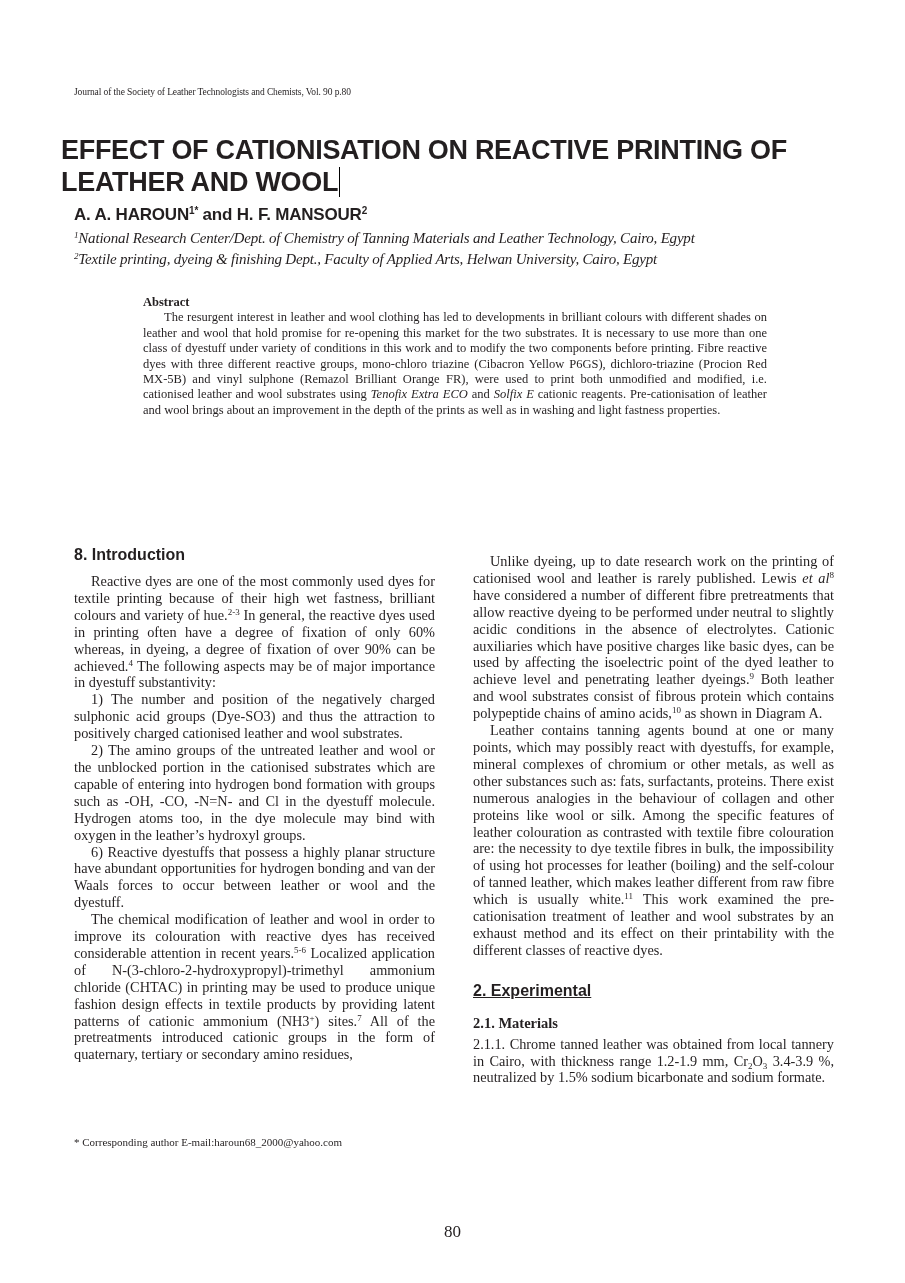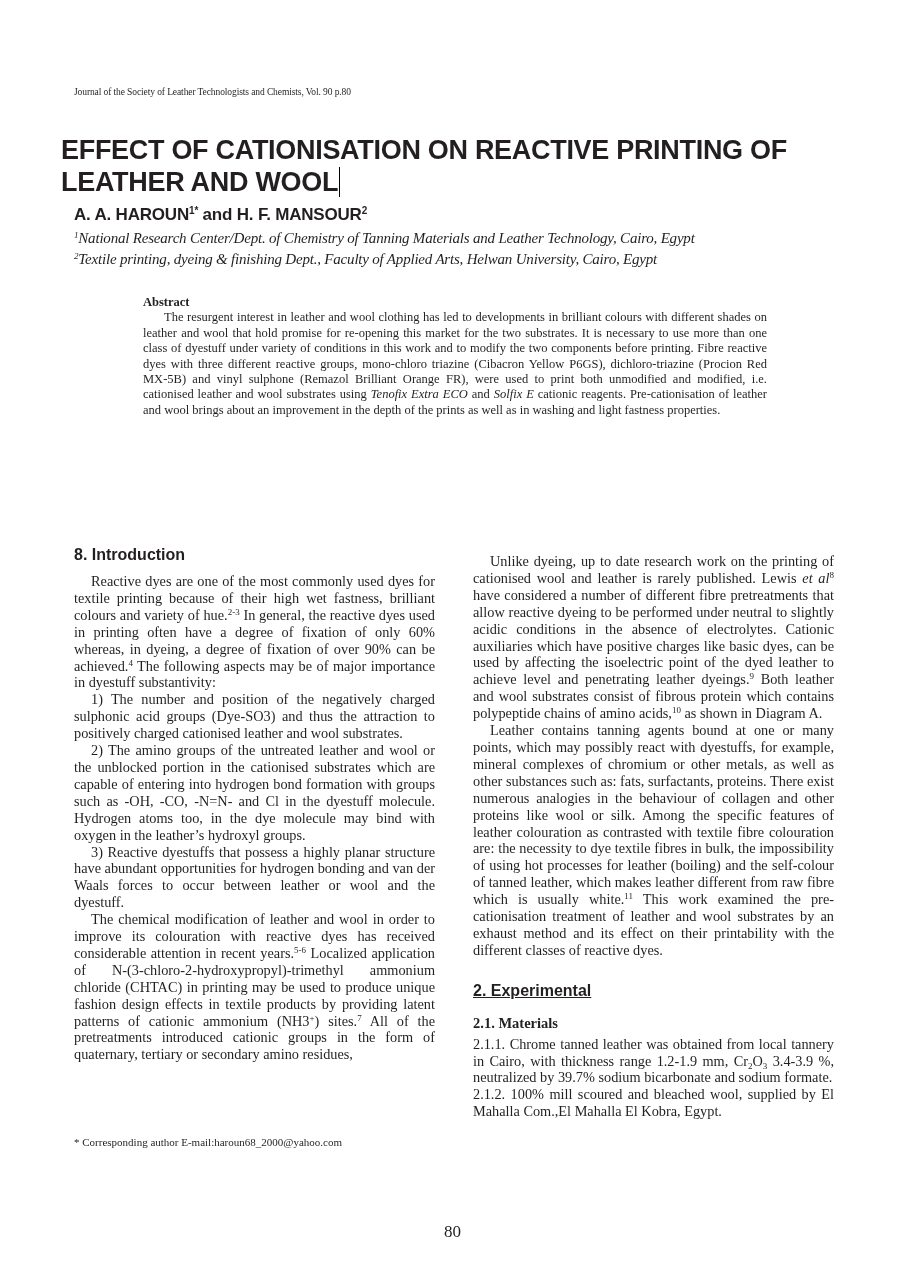--- a/index.html
+++ b/index.html
@@ -53,27 +53,26 @@
 <section class="abstract">
   <div class="abstract-heading">Abstract</div>
   <p class="abstract-body"><span>The resurgent interest in leather and wool clothing has led to developments in brilliant colours with different shades on leather and wool that hold promise for re-opening this market for the two substrates. It is necessary to use more than one class of dyestuff under variety of conditions in this work and to modify the two components before printing. Fibre reactive dyes with three different reactive groups, mono-chloro triazine (Cibacron Yellow P6GS), dichloro-triazine (Procion Red MX-5B) and vinyl sulphone (Remazol Brilliant Orange FR), were used to print both unmodified and modified, i.e. cationised leather and wool substrates using </span><span class="it">Tenofix Extra ECO</span><span> and </span><span class="it">Solfix E</span><span> cationic reagents. Pre-cationisation of leather and wool brings about an improvement in the depth of the prints as well as in washing and light fastness properties.</span></p>
 </section>
 
 <div class="col col-left">
   <h2 class="section-heading">8. Introduction</h2>
   <p class="para" style="margin-top:8px;"><span>Reactive dyes are one of the most commonly used dyes for textile printing because of their high wet fastness, brilliant colours and variety of hue.</span><span class="sup">2-3</span><span> In general, the reactive dyes used in printing often have a degree of fixation of only 60% whereas, in dyeing, a degree of fixation of over 90% can be achieved.</span><span class="sup">4</span><span> The following aspects may be of major importance in dyestuff substantivity:</span></p>
   <p class="para">1) The number and position of the negatively charged sulphonic acid groups (Dye-SO3) and thus the attraction to positively charged cationised leather and wool substrates.</p>
   <p class="para">2) The amino groups of the untreated leather and wool or the unblocked portion in the cationised substrates which are capable of entering into hydrogen bond formation with groups such as -OH, -CO, -N=N- and Cl in the dyestuff molecule. Hydrogen atoms too, in the dye molecule may bind with oxygen in the leather’s hydroxyl groups.</p>
-  <p class="para">3) Reactive dyestuffs that possess a highly planar structure have abundant opportunities for hydrogen bonding and van der Waals forces to occur between leather or wool and the dyestuff.</p>
+  <p class="para">6) Reactive dyestuffs that possess a highly planar structure have abundant opportunities for hydrogen bonding and van der Waals forces to occur between leather or wool and the dyestuff.</p>
   <p class="para"><span>The chemical modification of leather and wool in order to improve its colouration with reactive dyes has received considerable attention in recent years.</span><span class="sup">5-6</span><span> Localized application of N-(3-chloro-2-hydroxypropyl)-trimethyl ammonium chloride (CHTAC) in printing may be used to produce unique fashion design effects in textile products by providing latent patterns of cationic ammonium (NH3</span><span class="sup">+</span><span>) sites.</span><span class="sup">7</span><span> All of the pretreatments introduced cationic groups in the form of quaternary, tertiary or secondary amino residues,</span></p>
 </div>
 
 <div class="col col-right">
   <p class="para"><span>Unlike dyeing, up to date research work on the printing of cationised wool and leather is rarely published. Lewis </span><span class="it">et al</span><span class="sup">8</span><span> have considered a number of different fibre pretreatments that allow reactive dyeing to be performed under neutral to slightly acidic conditions in the absence of electrolytes. Cationic auxiliaries which have positive charges like basic dyes, can be used by affecting the isoelectric point of the dyed leather to achieve level and penetrating leather dyeings.</span><span class="sup">9</span><span> Both leather and wool substrates consist of fibrous protein which contains polypeptide chains of amino acids,</span><span class="sup">10</span><span> as shown in Diagram A.</span></p>
   <p class="para"><span>Leather contains tanning agents bound at one or many points, which may possibly react with dyestuffs, for example, mineral complexes of chromium or other metals, as well as other substances such as: fats, surfactants, proteins. There exist numerous analogies in the behaviour of collagen and other proteins like wool or silk. Among the specific features of leather colouration as contrasted with textile fibre colouration are: the necessity to dye textile fibres in bulk, the impossibility of using hot processes for leather (boiling) and the self-colour of tanned leather, which makes leather different from raw fibre which is usually white.</span><span class="sup">11</span><span> This work examined the pre-cationisation treatment of leather and wool substrates by an exhaust method and its effect on their printability with the different classes of reactive dyes.</span></p>
   <h2 class="section-heading" style="margin-top:22px;text-decoration:underline;">2. Experimental</h2>
   <h3 class="subheading" style="margin-top:14px;">2.1. Materials</h3>
-  <p style="margin-top:4px;"><span>2.1.1. Chrome tanned leather was obtained from local tannery in Cairo, with thickness range 1.2-1.9 mm, Cr</span><span class="sub">2</span><span>O</span><span class="sub">3</span><span> 3.4-3.9 %, neutralized by 39.7% sodium bicarbonate and sodium formate.</span></p>
-  <p>2.1.2. 100% mill scoured and bleached wool, supplied by El Mahalla Com.,El Mahalla El Kobra, Egypt.</p>
+  <p style="margin-top:4px;"><span>2.1.1. Chrome tanned leather was obtained from local tannery in Cairo, with thickness range 1.2-1.9 mm, Cr</span><span class="sub">2</span><span>O</span><span class="sub">3</span><span> 3.4-3.9 %, neutralized by 1.5% sodium bicarbonate and sodium formate.</span></p>
 </div>
 
 <div class="footnote">* Corresponding author E-mail:haroun68_2000@yahoo.com</div>
 <div class="page-number">80</div>
 
 </body></html>

